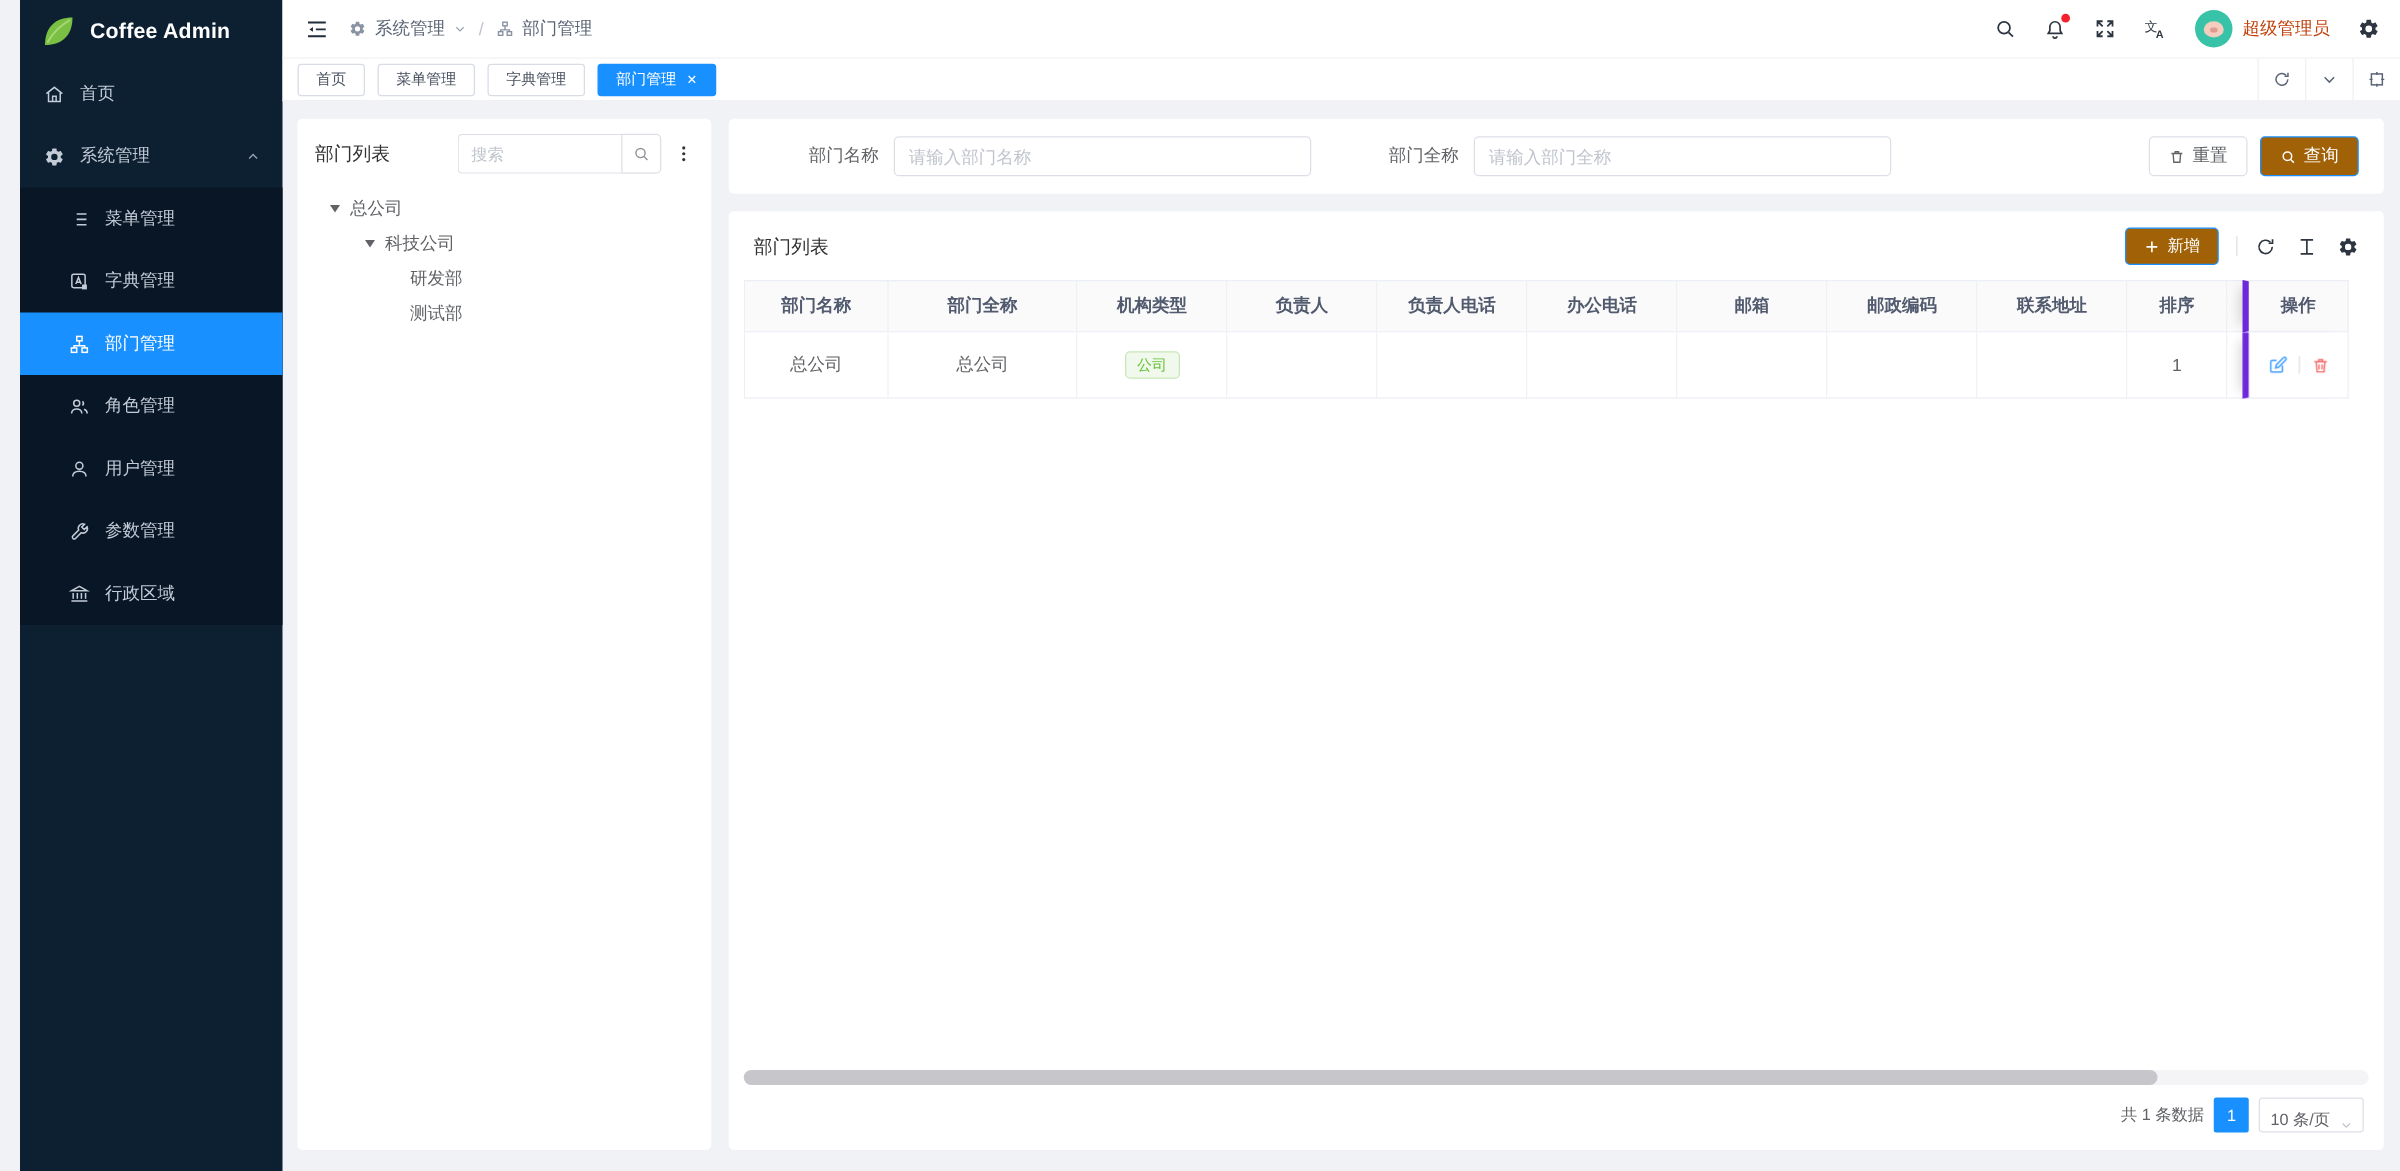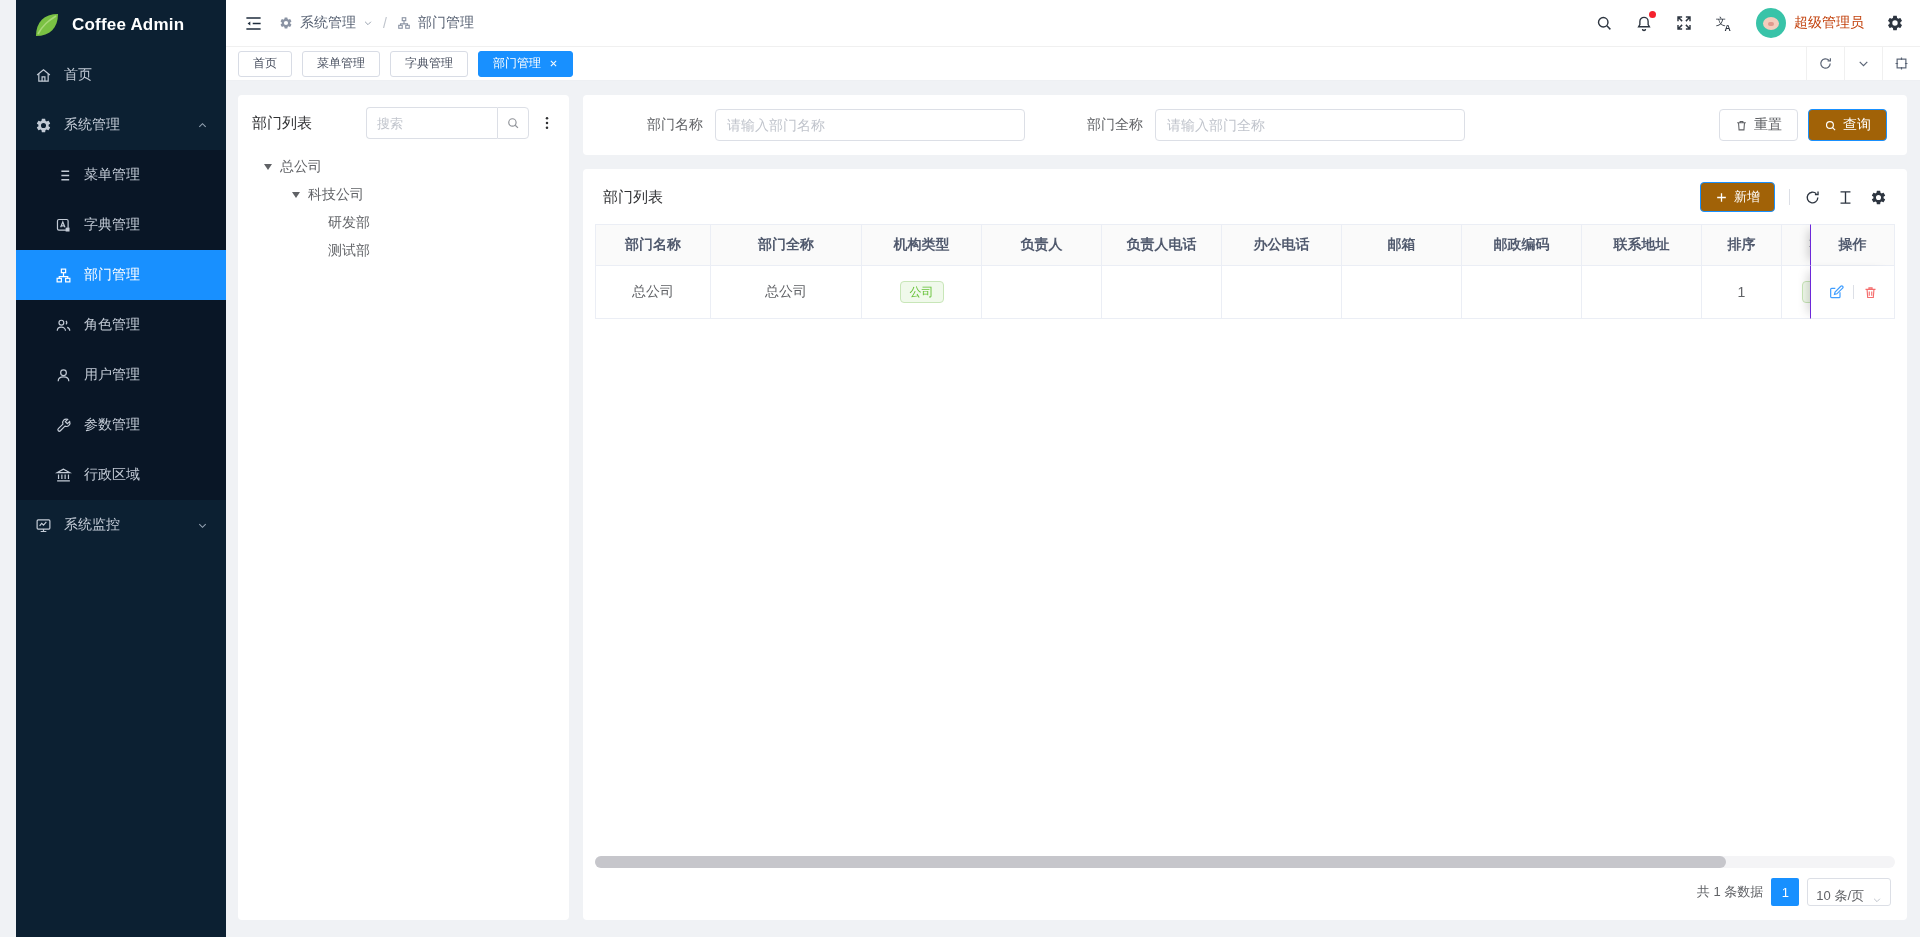--- a/index.html
+++ b/index.html
@@ -61,41 +61,41 @@
   .tnode.l0 { padding-left:12px; }
   .tnode.l1 { padding-left:40px; }
   .tnode.l2 { padding-left:76px; }
 
   
   .right-col { flex:1; display:flex; flex-direction:column; gap:14px; min-width:0; }
   .filter-card { height:60px; background:#fff; border-radius:4px; display:flex; align-items:center; padding:0 20px; flex-shrink:0; }
   .f-label { font-size:14px; color:#606266; margin-right:12px; white-space:nowrap; }
   .f-label.first { margin-left:44px; }
   .f-label.second { margin-left:62px; }
-  .f-input { width:310px; height:32px; border:1px solid #dcdfe6; border-radius:4px; padding:0 11px; font-size:14px; color:#606266; outline:none; }
+  .f-input { width:334px; height:32px; border:1px solid #dcdfe6; border-radius:4px; padding:0 11px; font-size:14px; color:#606266; outline:none; }
   .f-input::placeholder { color:#c0c4cc; }
   .f-actions { margin-left:auto; display:flex; gap:10px; }
   .btn { height:32px; display:inline-flex; align-items:center; justify-content:center; gap:6px; border-radius:4px; font-size:14px; padding:0 15px; cursor:pointer; border:1px solid #dcdfe6; background:#fff; color:#606266; white-space:nowrap; }
   .btn.primary { background:#a16207; border-color:#1890ff; color:#fff; }
   .btn.add { height:30px; padding:0 14px; font-size:13px; }
 
   
   .table-card { flex:1; background:#fff; border-radius:4px; display:flex; flex-direction:column; min-height:0; }
   .card-head { display:flex; align-items:center; padding:13px 20px 12px; }
   .card-title { font-size:15px; color:#303133; font-weight:500; margin-right:auto; }
   .head-div { width:1px; height:16px; background:#dcdfe6; margin:0 14px; }
   .tools { display:flex; align-items:center; gap:16px; color:#2d3540; }
   .tool-ic { display:flex; cursor:pointer; }
 
   .table-viewport { margin:0 12px; overflow:hidden; position:relative; flex-shrink:0; }
   table { border-collapse:separate; border-spacing:0; table-layout:fixed; width:1357px; }
   th { height:42px; background:#fafafa; font-size:14px; color:#515a6e; font-weight:600; border-top:1px solid #ebeef5; border-right:1px solid #ebeef5; border-bottom:1px solid #ebeef5; text-align:center; }
   td { height:53px; font-size:14px; color:#606266; text-align:center; border-right:1px solid #ebeef5; border-bottom:1px solid #ebeef5; background:#fff; }
   th:first-child, td:first-child { border-left:1px solid #ebeef5; }
-  th.op, td.op { position:sticky; right:0; box-shadow:-8px 0 10px -6px rgba(0,0,0,.18); border-left:1px solid #6d28d9; }
+  th.op, td.op { position:sticky; right:16px; box-shadow:-8px 0 10px -6px rgba(0,0,0,.18); border-left:5px solid #6d28d9; }
   th.op { background:#fafafa; }
   td.op { background:#fff; }
   .tag { display:inline-flex; align-items:center; height:22px; padding:0 9px; font-size:12px; border-radius:4px; background:#f0f9eb; border:1px solid #c8e6b8; color:#67c23a; white-space:nowrap; }
   .op-cell { display:flex; align-items:center; justify-content:center; gap:9px; }
   .op-div { width:1px; height:14px; background:#dcdfe6; }
   .op-edit { color:#409eff; display:flex; cursor:pointer; }
   .op-del { color:#f56c6c; display:flex; cursor:pointer; }
 
   .spacer { flex:1; }
   .hscroll { height:12px; margin:0 12px; border-radius:6px; background:#f4f4f6; position:relative; flex-shrink:0; }
@@ -207,35 +207,20 @@
       <span class="mi">
         <svg width="17" height="17" viewBox="0 0 24 24" fill="none" stroke="currentColor" stroke-width="1.7">
             <path d="M12 3 3 8h18L12 3z"></path>
             <path d="M5 10.5V17M9.7 10.5V17M14.3 10.5V17M19 10.5V17M3 19.5h18"></path>
           </svg>
       </span>
       <span>行政区域</span>
     </div>
   </div>
 
-  <div class="menu-item">
-    <span class="mi">
-      <svg width="17" height="17" viewBox="0 0 24 24" fill="none" stroke="currentColor" stroke-width="1.7">
-          <rect x="3" y="4" width="18" height="13" rx="1.5"></rect>
-          <path d="M6.5 12.5 9.5 9l2.5 2.5 4-4.5"></path>
-          <path d="M12 17v3M8 20.5h8"></path>
-        </svg>
-    </span>
-    <span>系统监控</span>
-    <span class="chev">
-      <svg width="11" height="11" viewBox="0 0 24 24" fill="none" stroke="currentColor" stroke-width="2.4">
-          <path d="M5 9l7 7 7-7"></path>
-        </svg>
-    </span>
-  </div>
 </aside>
 
 <div class="main">
 
   <header class="topbar">
     <span class="fold-btn">
       <svg width="19" height="19" viewBox="0 0 24 24" fill="none" stroke="currentColor" stroke-width="2">
           <path d="M3 5h18M11 12h10M3 19h18"></path>
           <path d="M8 9.5 4.5 12 8 14.5z" fill="currentColor" stroke="none"></path>
         </svg>

